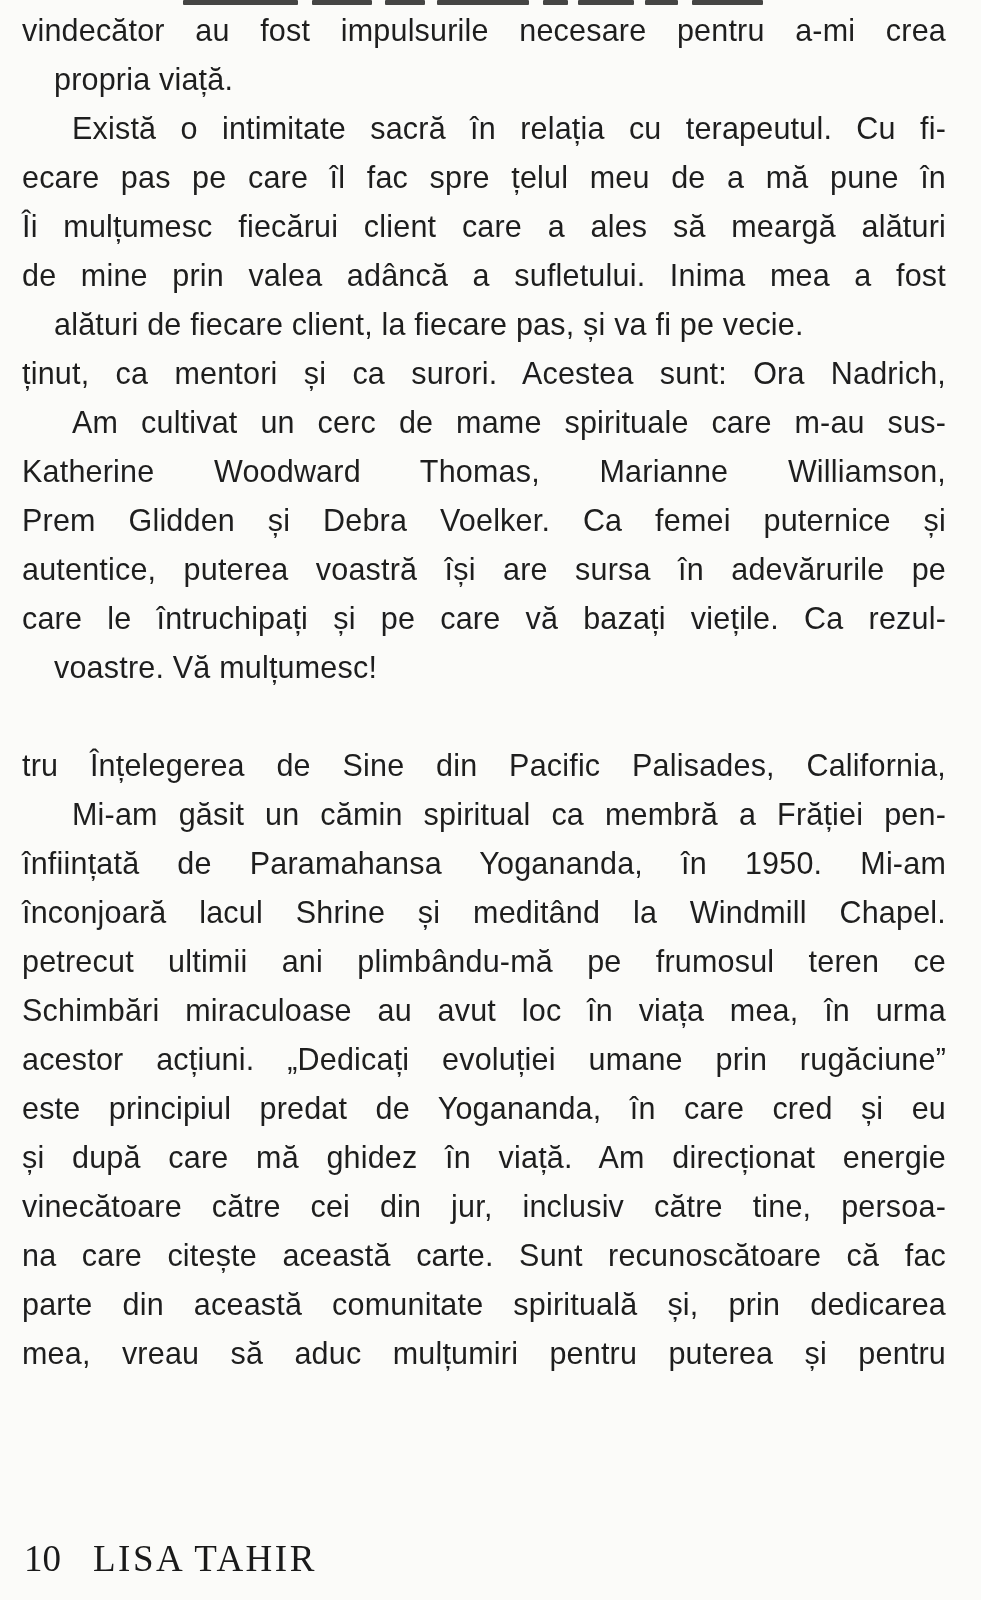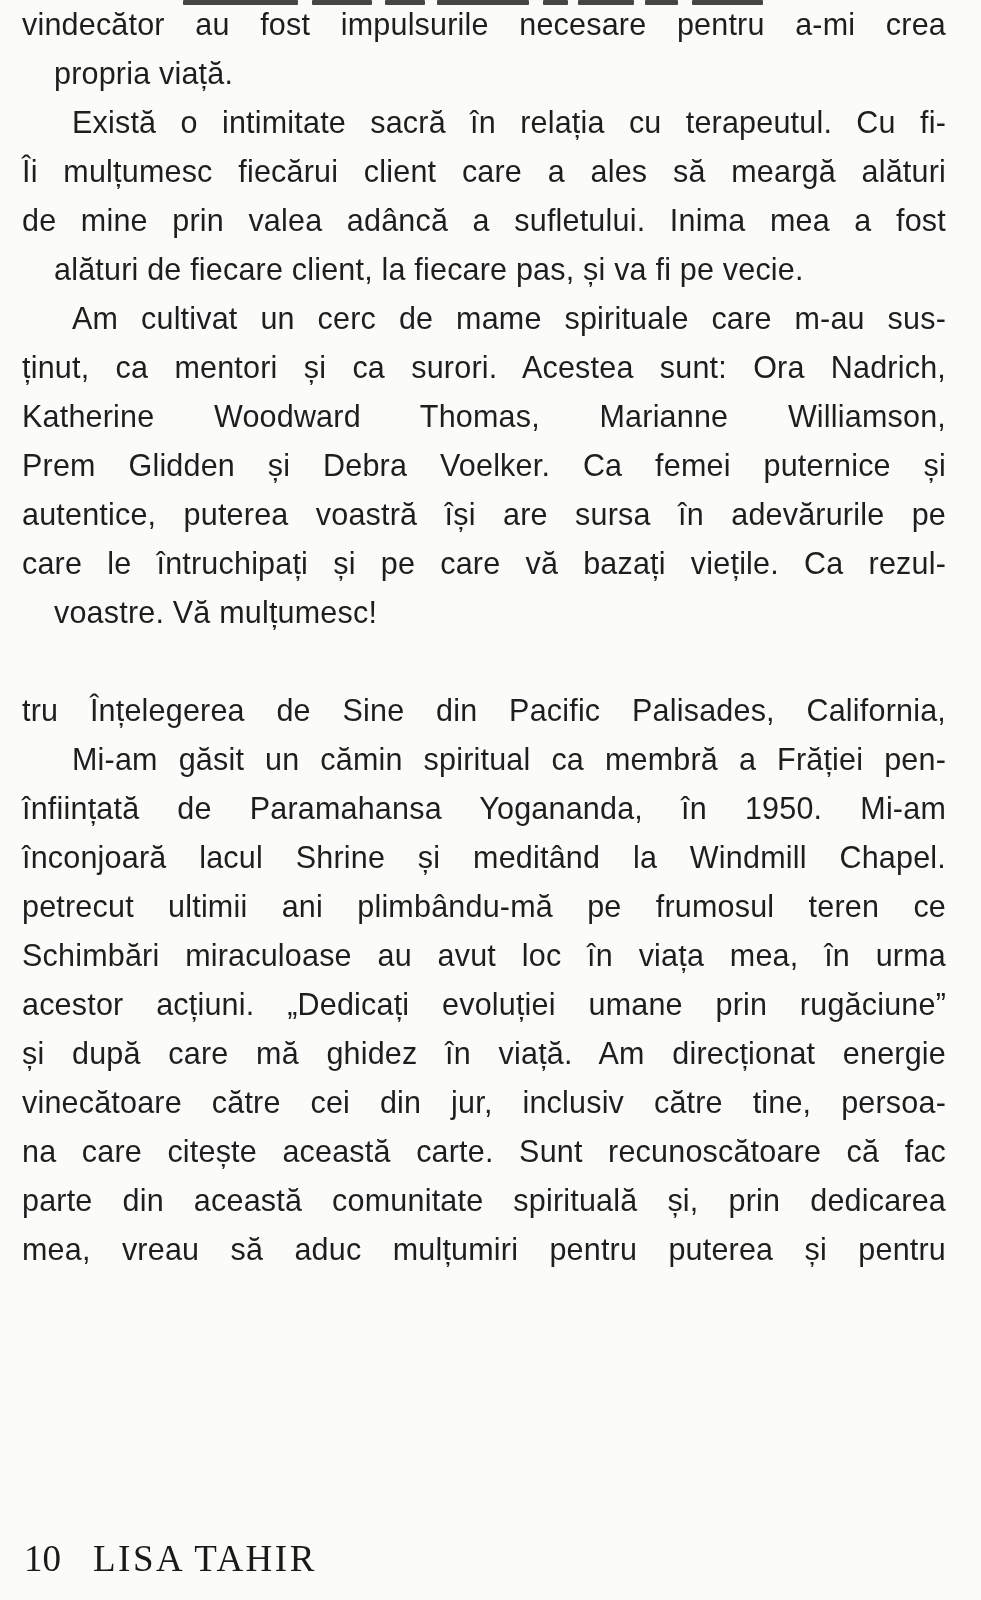--- a/index.html
+++ b/index.html
@@ -26,21 +26,21 @@
     position: absolute;
     top: 0;
     height: 5px;
     background: #242424;
     opacity: 0.85;
     border-radius: 1px;
   }
   .text-block {
     position: absolute;
     left: 22px;
-    top: 0;
+    top: 6px;
     width: 924px;
   }
   .line {
     height: 49px;
     line-height: 49px;
     font-size: 30.5px;
     letter-spacing: 0.2px;
     text-align: justify;
     text-align-last: justify;
     -moz-text-align-last: justify;
@@ -86,38 +86,40 @@
       <span class="frag" style="left: 543px; width: 25px;"></span>
       <span class="frag" style="left: 578px; width: 56px;"></span>
       <span class="frag" style="left: 645px; width: 33px;"></span>
       <span class="frag" style="left: 692px; width: 71px;"></span>
     </div>
 
   <main class="text-block" id="textblock">
       <div class="line">vindecător au fost impulsurile necesare pentru a-mi crea</div>
       <div class="line last">propria viață.</div>
       <div class="line indent">Există o intimitate sacră în relația cu terapeutul. Cu fi-</div>
+      <div class="line">ecare pas pe care îl fac spre țelul meu de a mă pune în</div>
       <div class="line">Îi mulțumesc fiecărui client care a ales să meargă alături</div>
       <div class="line">de mine prin valea adâncă a sufletului. Inima mea a fost</div>
       <div class="line last">alături de fiecare client, la fiecare pas, și va fi pe vecie.</div>
+      <div class="line">ținut, ca mentori și ca surori. Acestea sunt: Ora Nadrich,</div>
       <div class="line indent">Am cultivat un cerc de mame spirituale care m-au sus-</div>
-      <div class="line">ținut, ca mentori și ca surori. Acestea sunt: Ora Nadrich,</div>
       <div class="line">Katherine Woodward Thomas, Marianne Williamson,</div>
       <div class="line">Prem Glidden și Debra Voelker. Ca femei puternice și</div>
       <div class="line">autentice, puterea voastră își are sursa în adevărurile pe</div>
       <div class="line">care le întruchipați și pe care vă bazați viețile. Ca rezul-</div>
       <div class="line last">voastre. Vă mulțumesc!</div>
       <div class="spacer"></div>
       <div class="line">tru Înțelegerea de Sine din Pacific Palisades, California,</div>
       <div class="line indent">Mi-am găsit un cămin spiritual ca membră a Frăției pen-</div>
       <div class="line">înființată de Paramahansa Yogananda, în 1950. Mi-am</div>
       <div class="line">înconjoară lacul Shrine și meditând la Windmill Chapel.</div>
       <div class="line">petrecut ultimii ani plimbându-mă pe frumosul teren ce</div>
       <div class="line">Schimbări miraculoase au avut loc în viața mea, în urma</div>
       <div class="line">acestor acțiuni. „Dedicați evoluției umane prin rugăciune”</div>
+      <div class="line">este principiul predat de Yogananda, în care cred și eu</div>
       <div class="line">și după care mă ghidez în viață. Am direcționat energie</div>
       <div class="line">vinecătoare către cei din jur, inclusiv către tine, persoa-</div>
       <div class="line">na care citește această carte. Sunt recunoscătoare că fac</div>
       <div class="line">parte din această comunitate spirituală și, prin dedicarea</div>
       <div class="line">mea, vreau să aduc mulțumiri pentru puterea și pentru</div>
     </main>
 
   <footer class="footer">
     <span class="pagenum">10</span>
     <span class="runtitle">LISA TAHIR</span>

